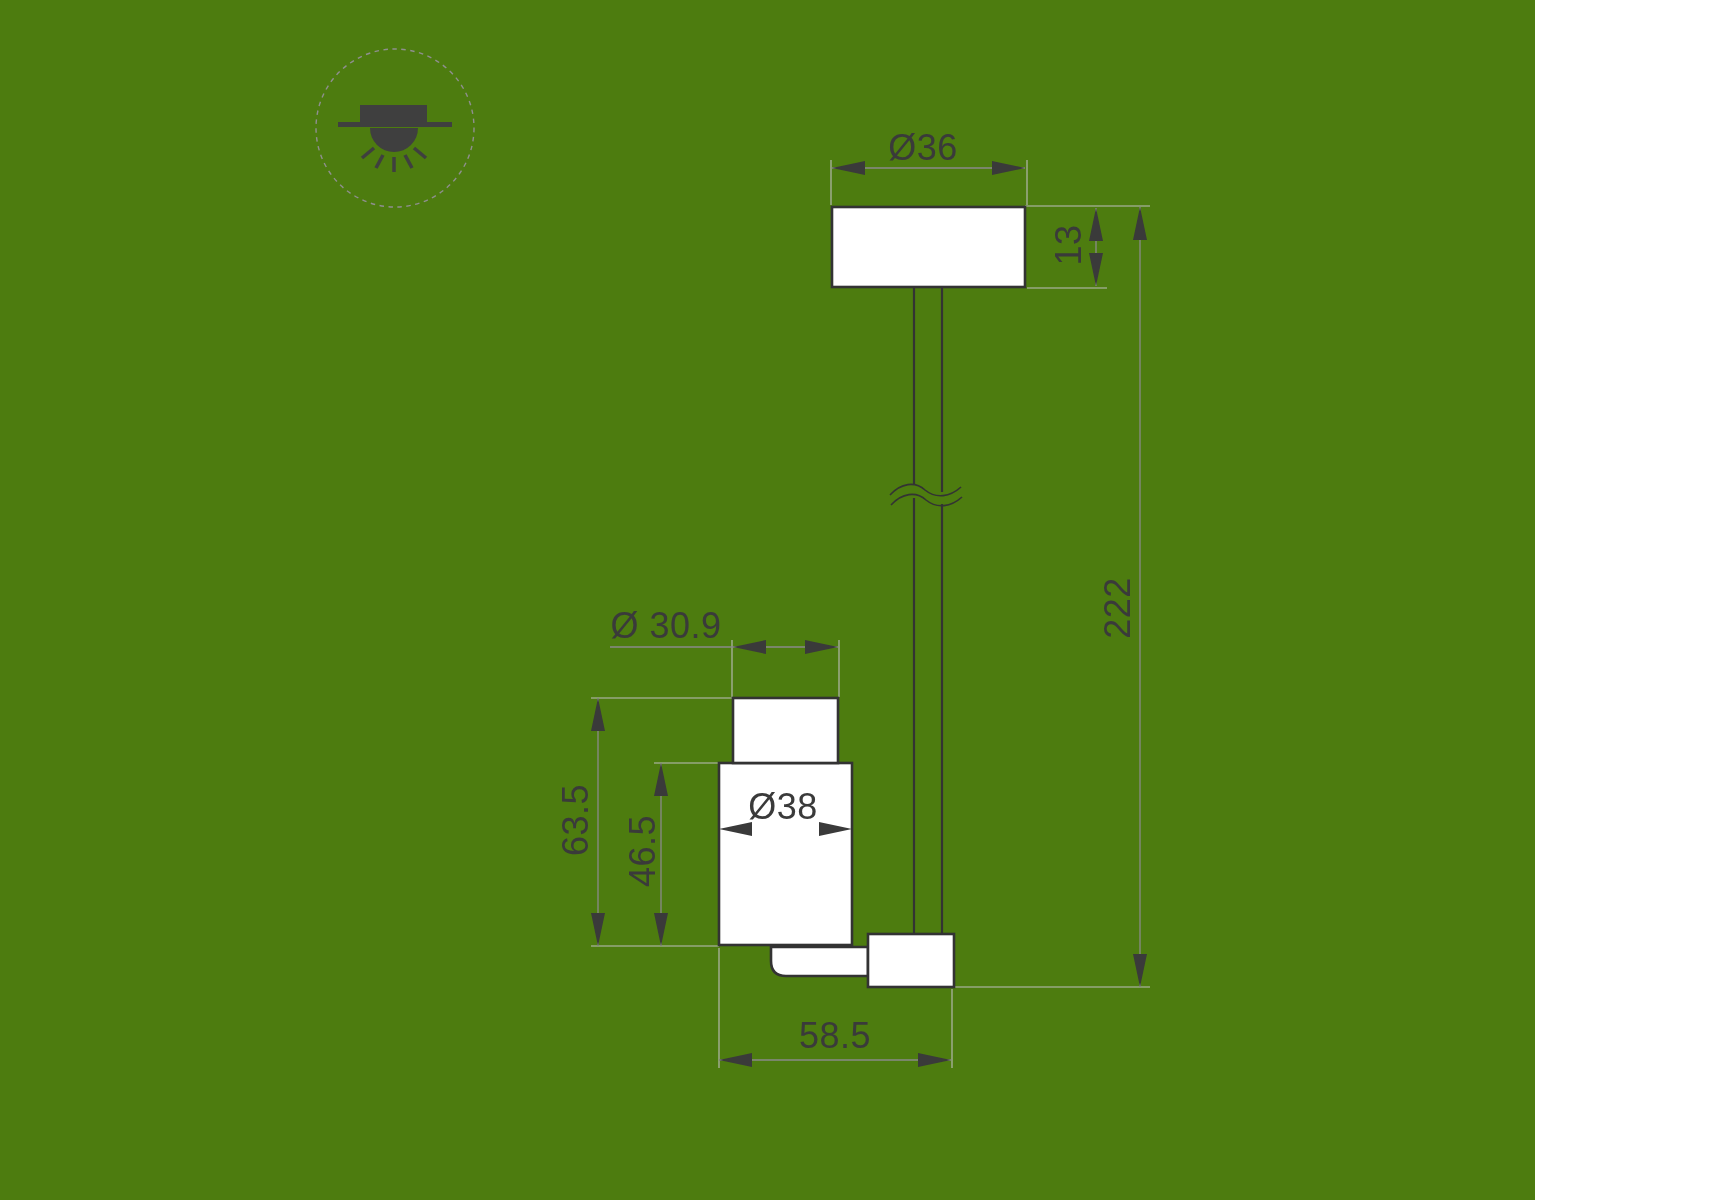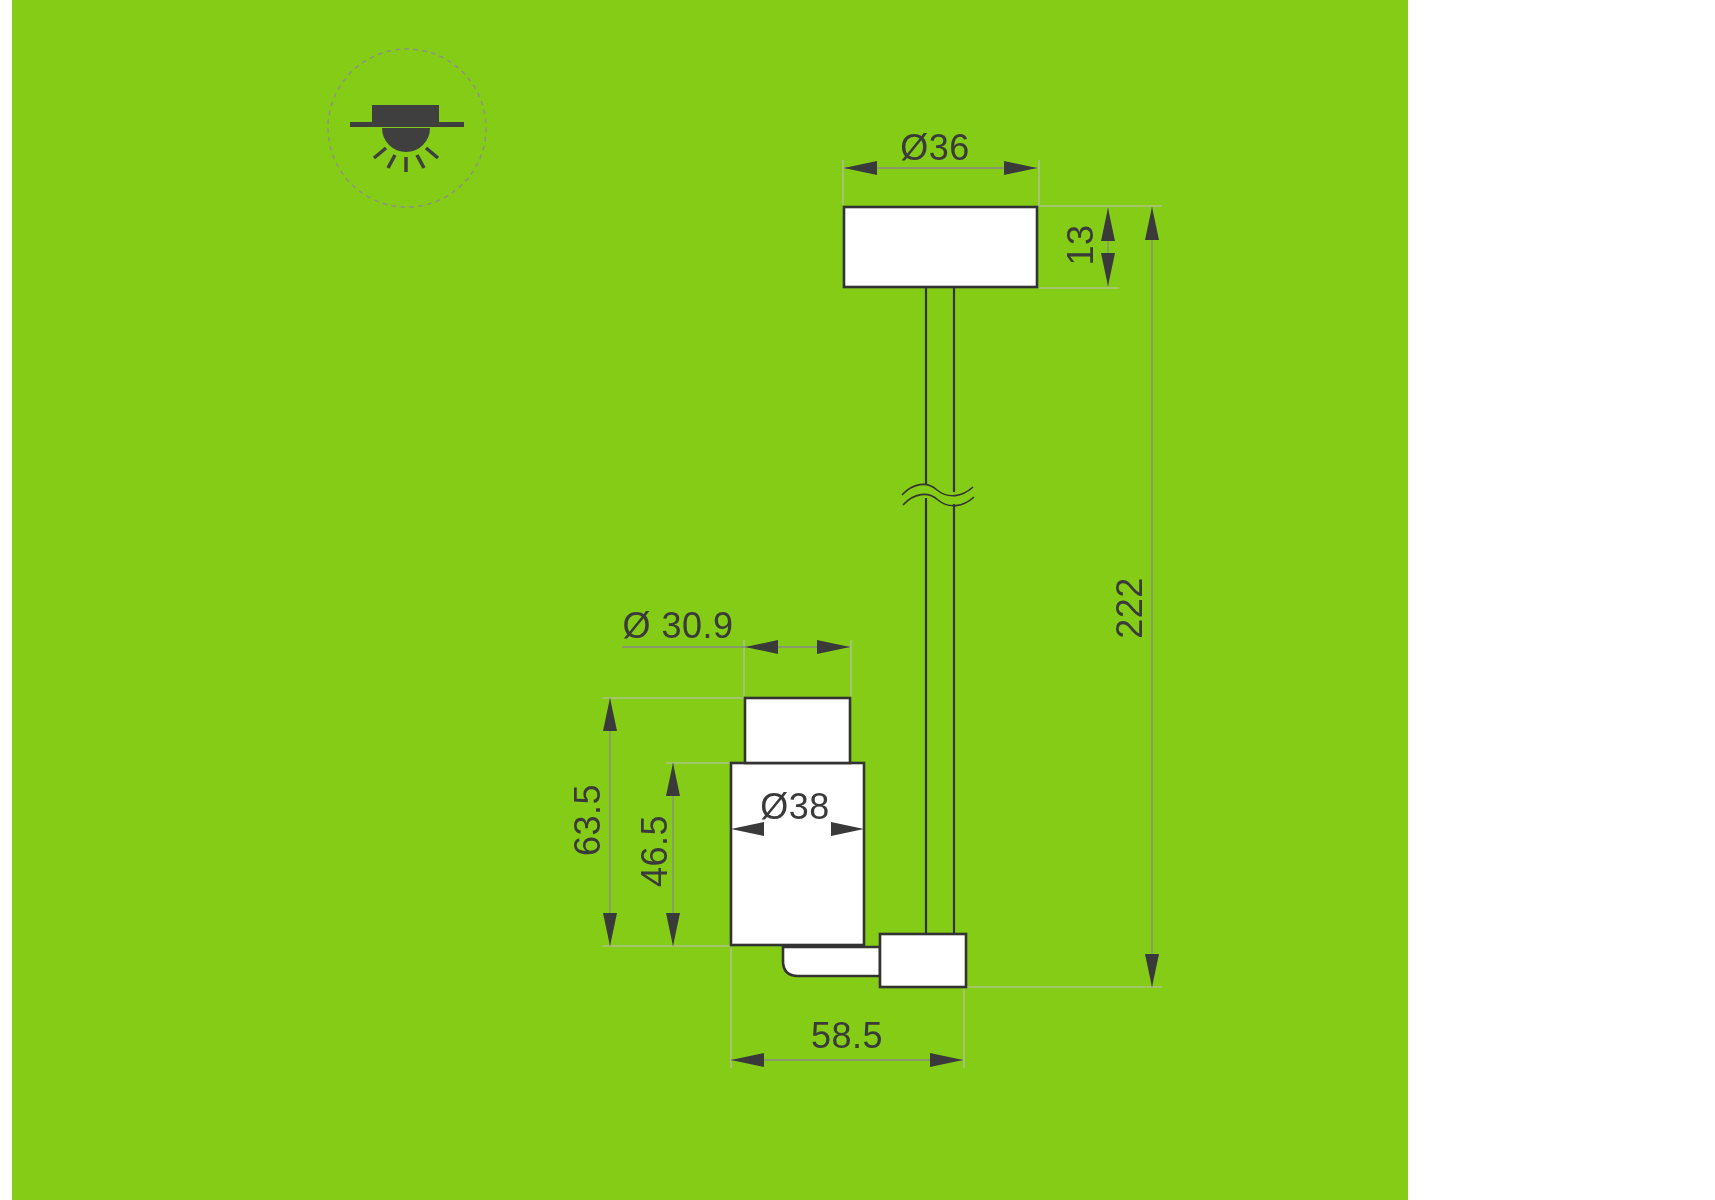--- a/index.html
+++ b/index.html
@@ -5,24 +5,23 @@
   html, body {
     margin: 0;
     padding: 0;
     background: #ffffff;
     width: 1715px;
     height: 1200px;
     overflow: hidden;
   }
   .stage {
     position: relative;
-    width: 1396px;
+    width: 1535px;
     height: 1200px;
-    background: #84cc16;
-    margin-left: 12px;
+    background: #4d7c0f;
   }
   svg { display: block; }
 
   
   .outline        { fill: #ffffff; stroke: #333333; stroke-width: 2.6; }
   .outline-line   { fill: none;    stroke: #333333; stroke-width: 2.2; }
   .break-line     { fill: none;    stroke: #333333; stroke-width: 1.6; }
   .dim-line       { fill: none;    stroke: #8a8a8a; stroke-width: 1.3; }
   .ext-line       { fill: none;    stroke: #bdbdbd; stroke-width: 1.1; }
   .arrow          { fill: #3a3a3a; stroke: none; }

